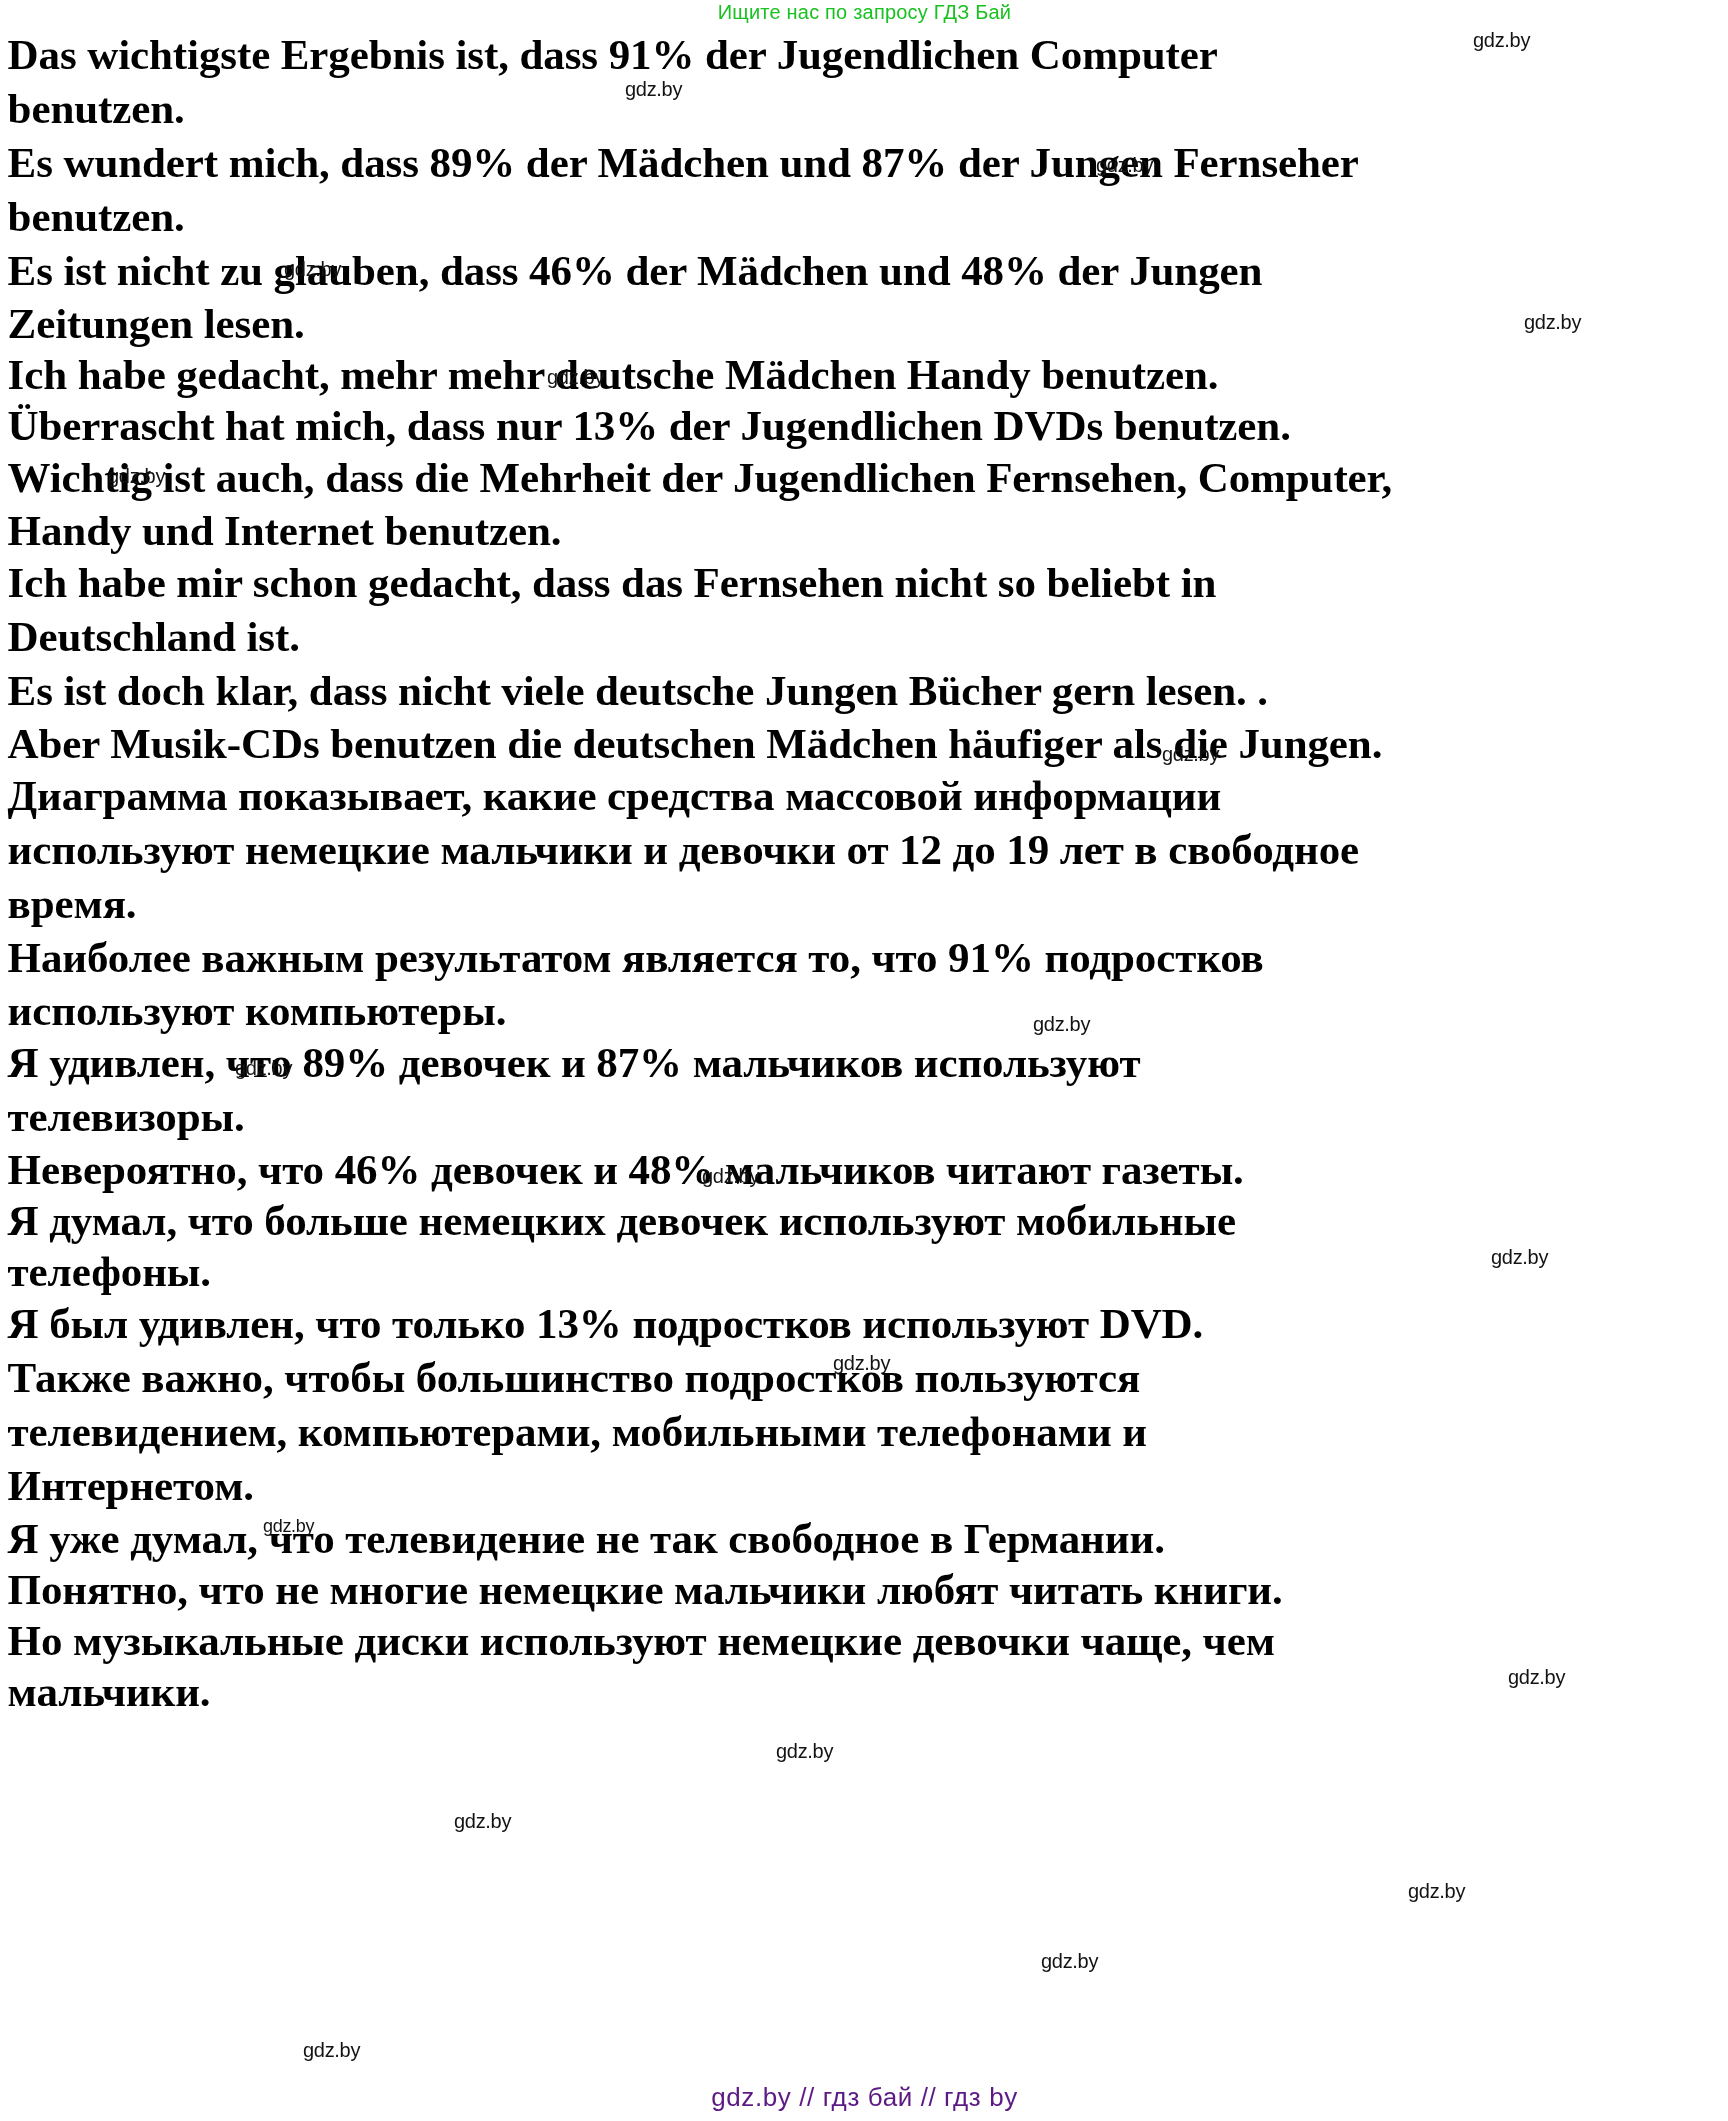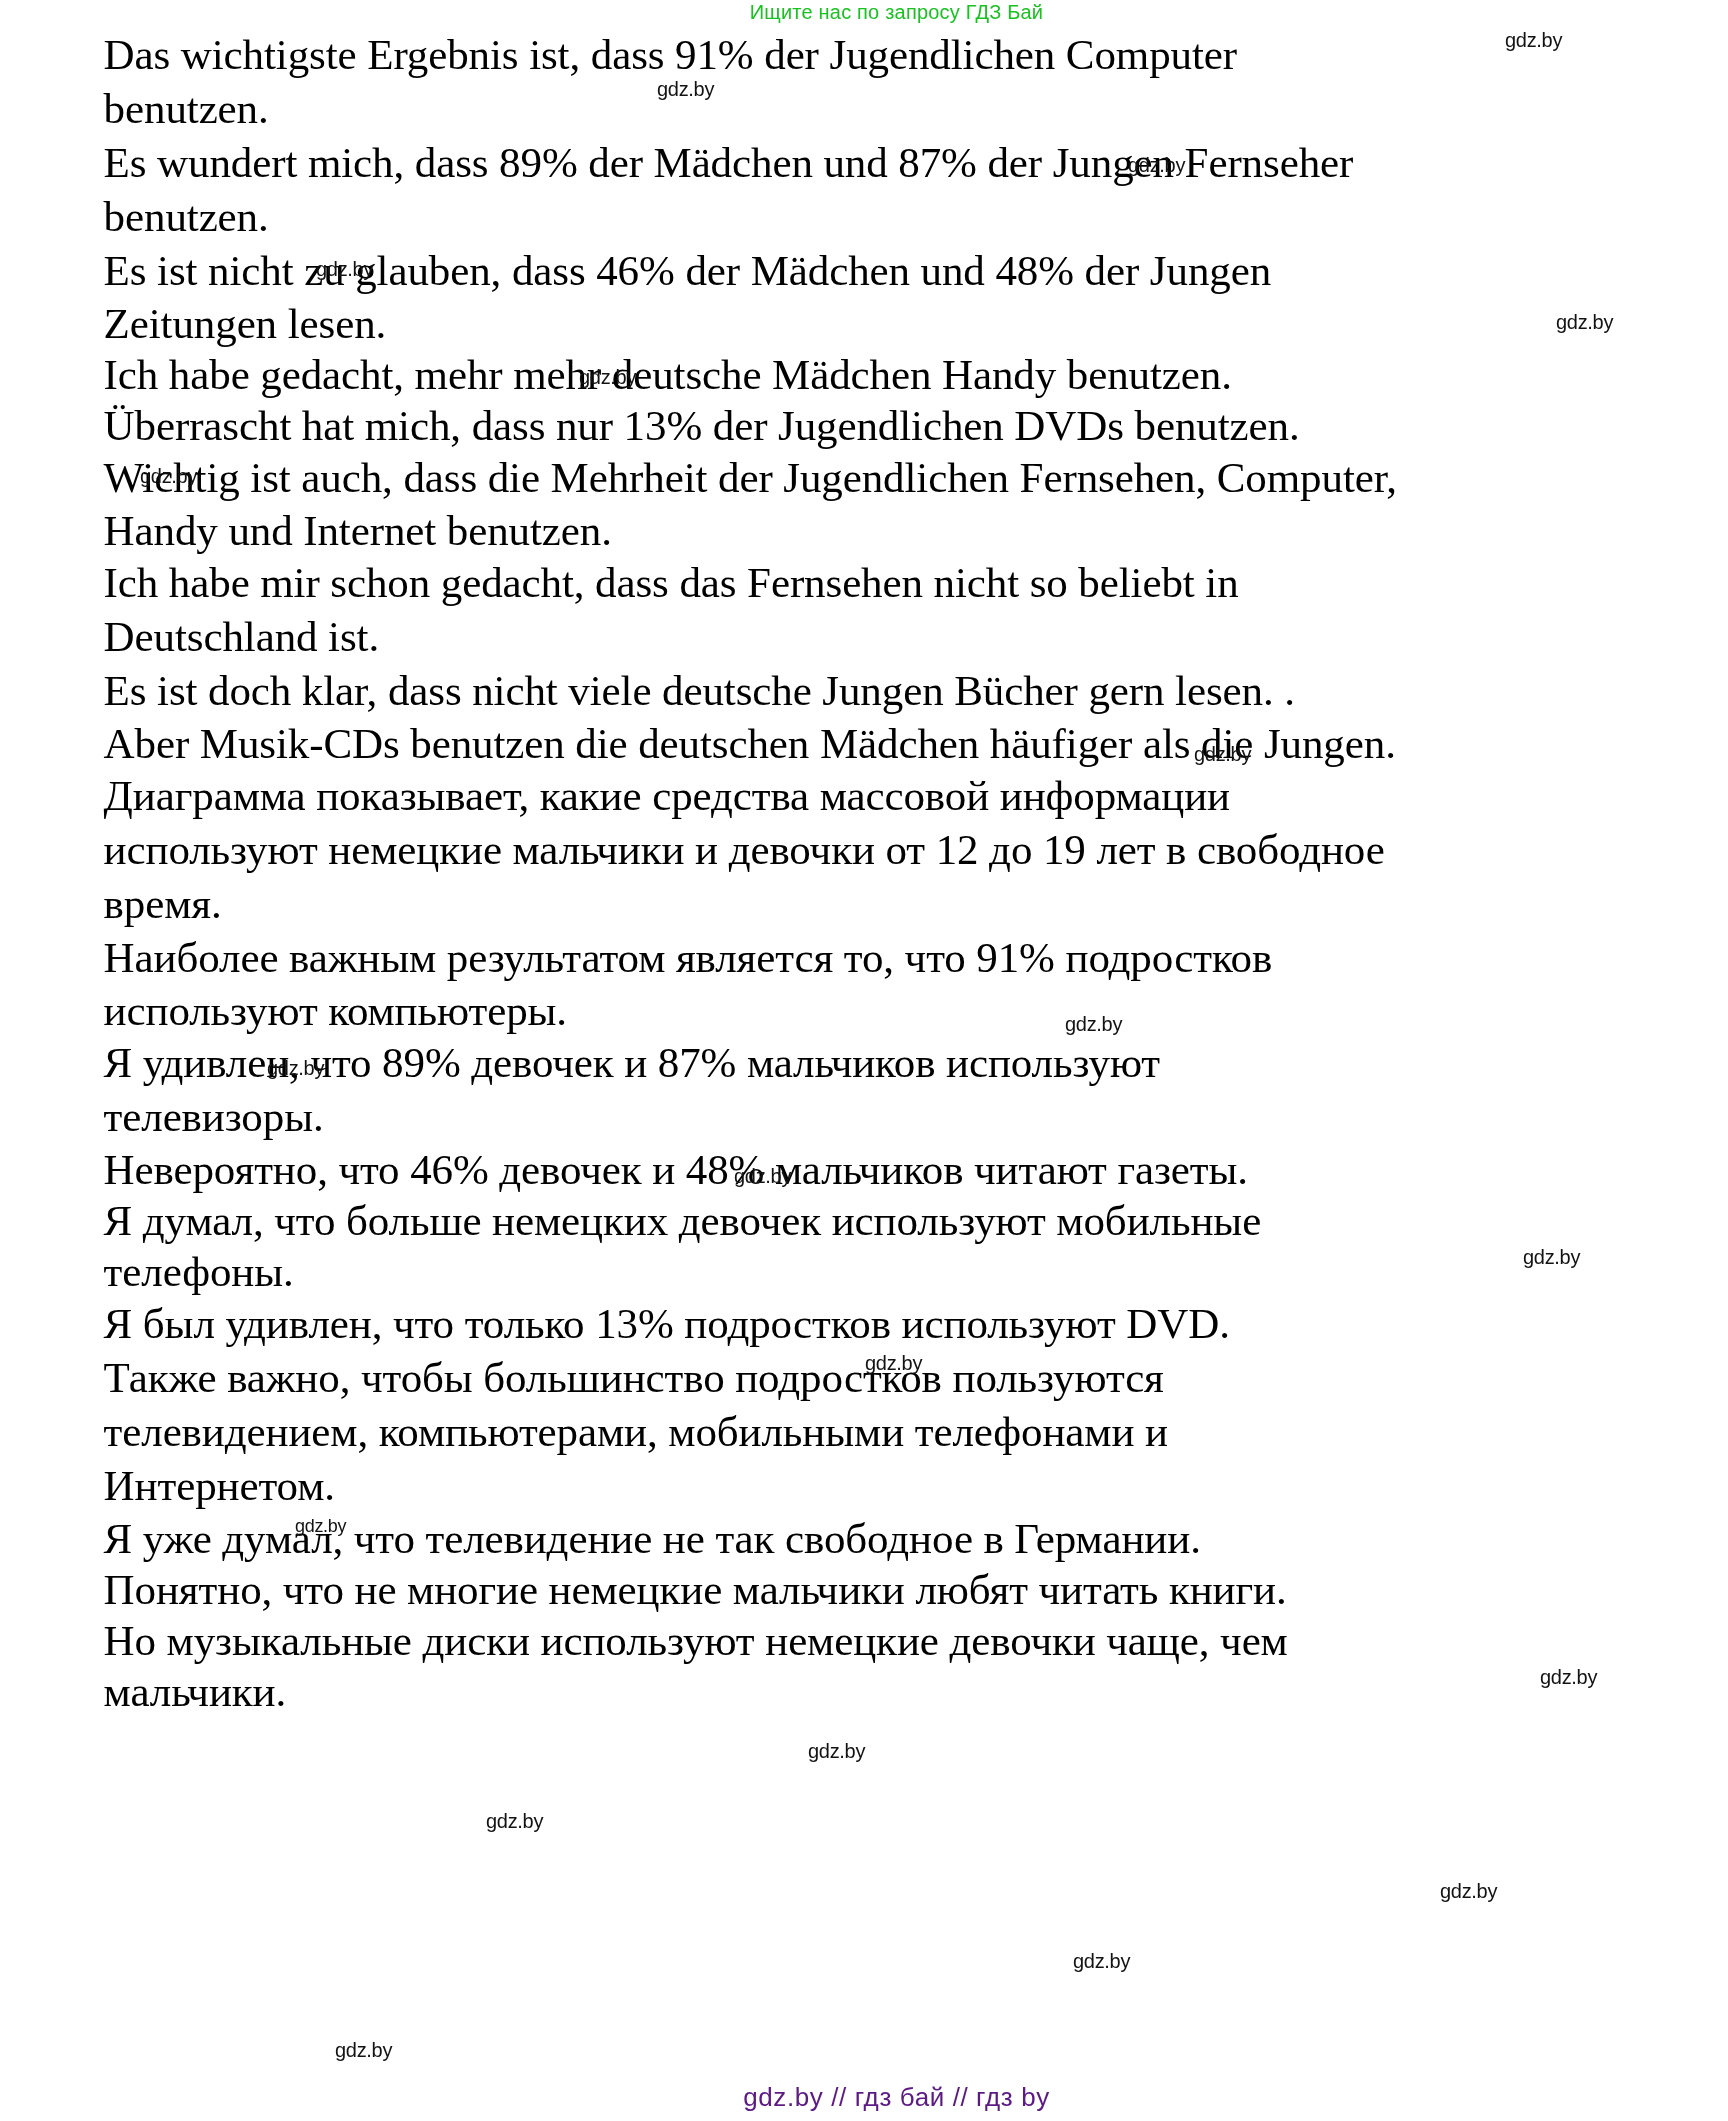--- a/index.html
+++ b/index.html
@@ -1,15 +1,15 @@
 <!DOCTYPE html>
 <html style="font-size:15px"><head>
 <meta charset="utf-8">
 <style>
-  * { box-sizing: border-box; padding-left: 32px; }
+  * { box-sizing: border-box; }
   html, body {
     margin: 0;
     padding: 0;
     background: #ffffff;
   }
   body {
     width: 1729px;
     height: 2122px;
     position: relative;
     overflow: hidden;
@@ -37,20 +37,21 @@
     top: 28px;
     width: 1703px;
   }
   .line {
     font-size: 43px;
     line-height: 54px;
     white-space: nowrap;
     letter-spacing: -0.1px;
     height: 54px;
     position: relative;
+    font-weight: bold;
   }
   .line.tight { line-height: 51px; height: 51px; }
 
   
   .wm {
     position: absolute;
     font-family: Liberation Sans, sans-serif;
     font-size: 20px;
     line-height: 20px;
     color: #131313;

